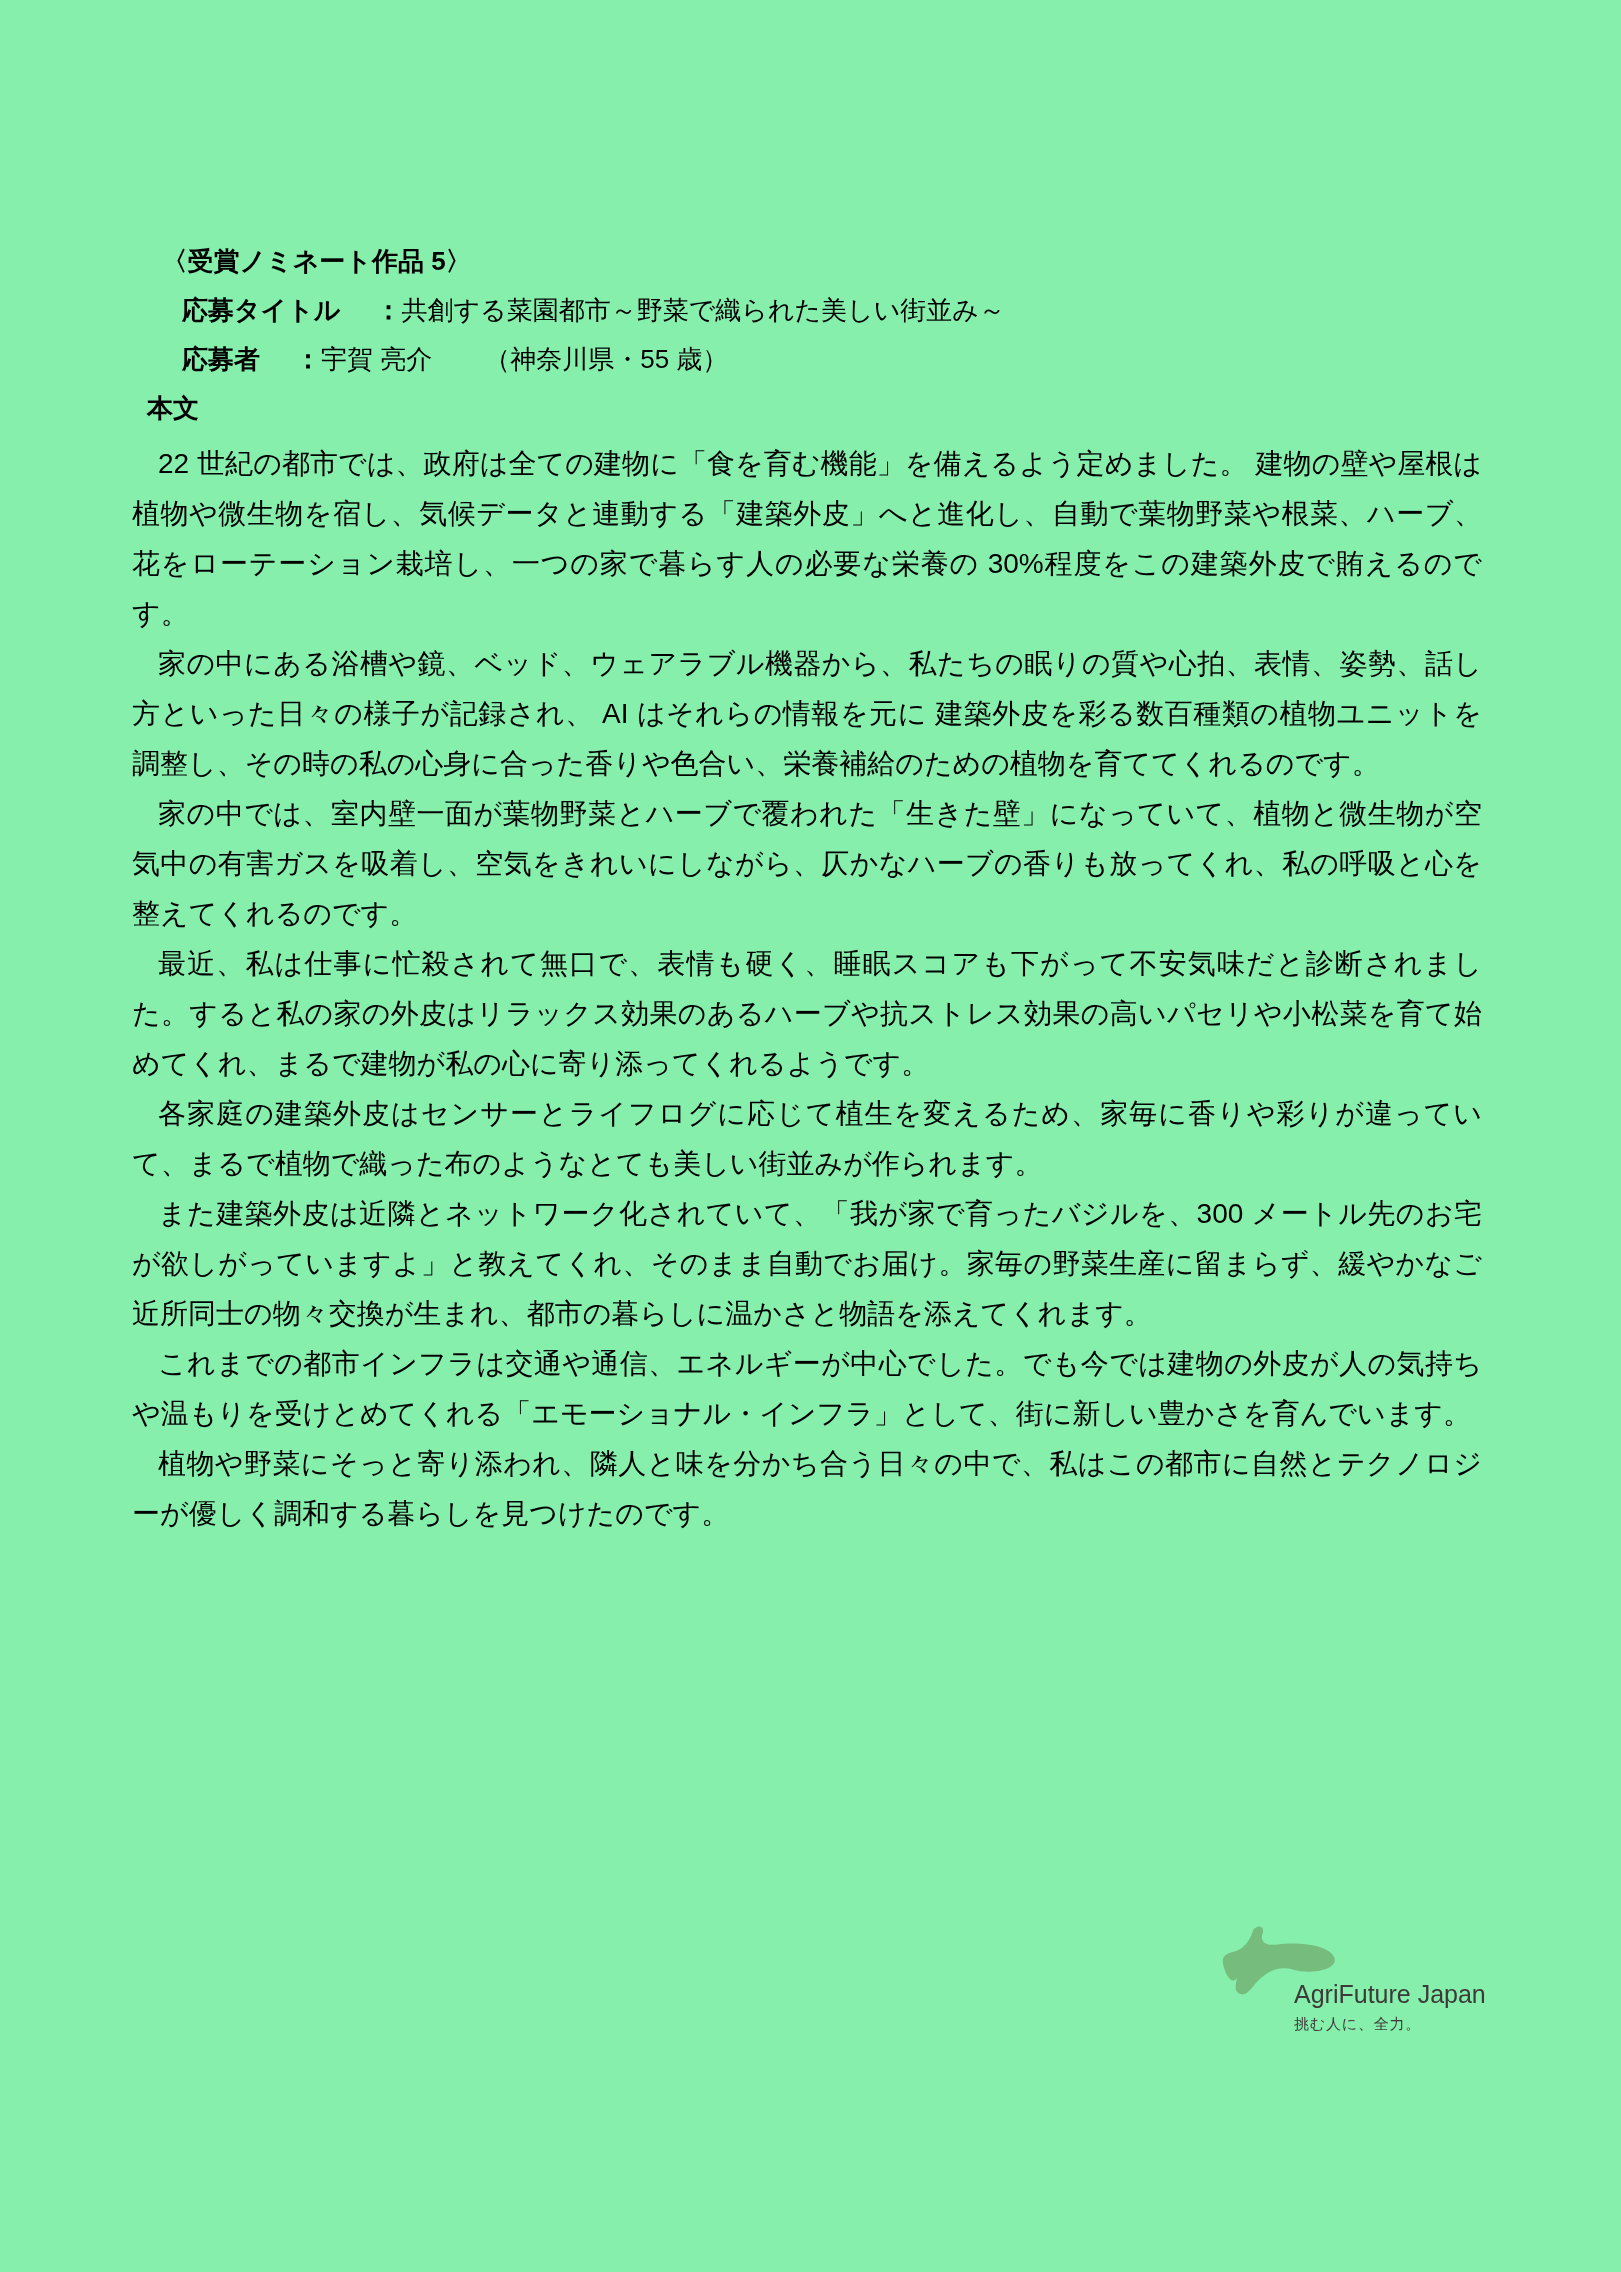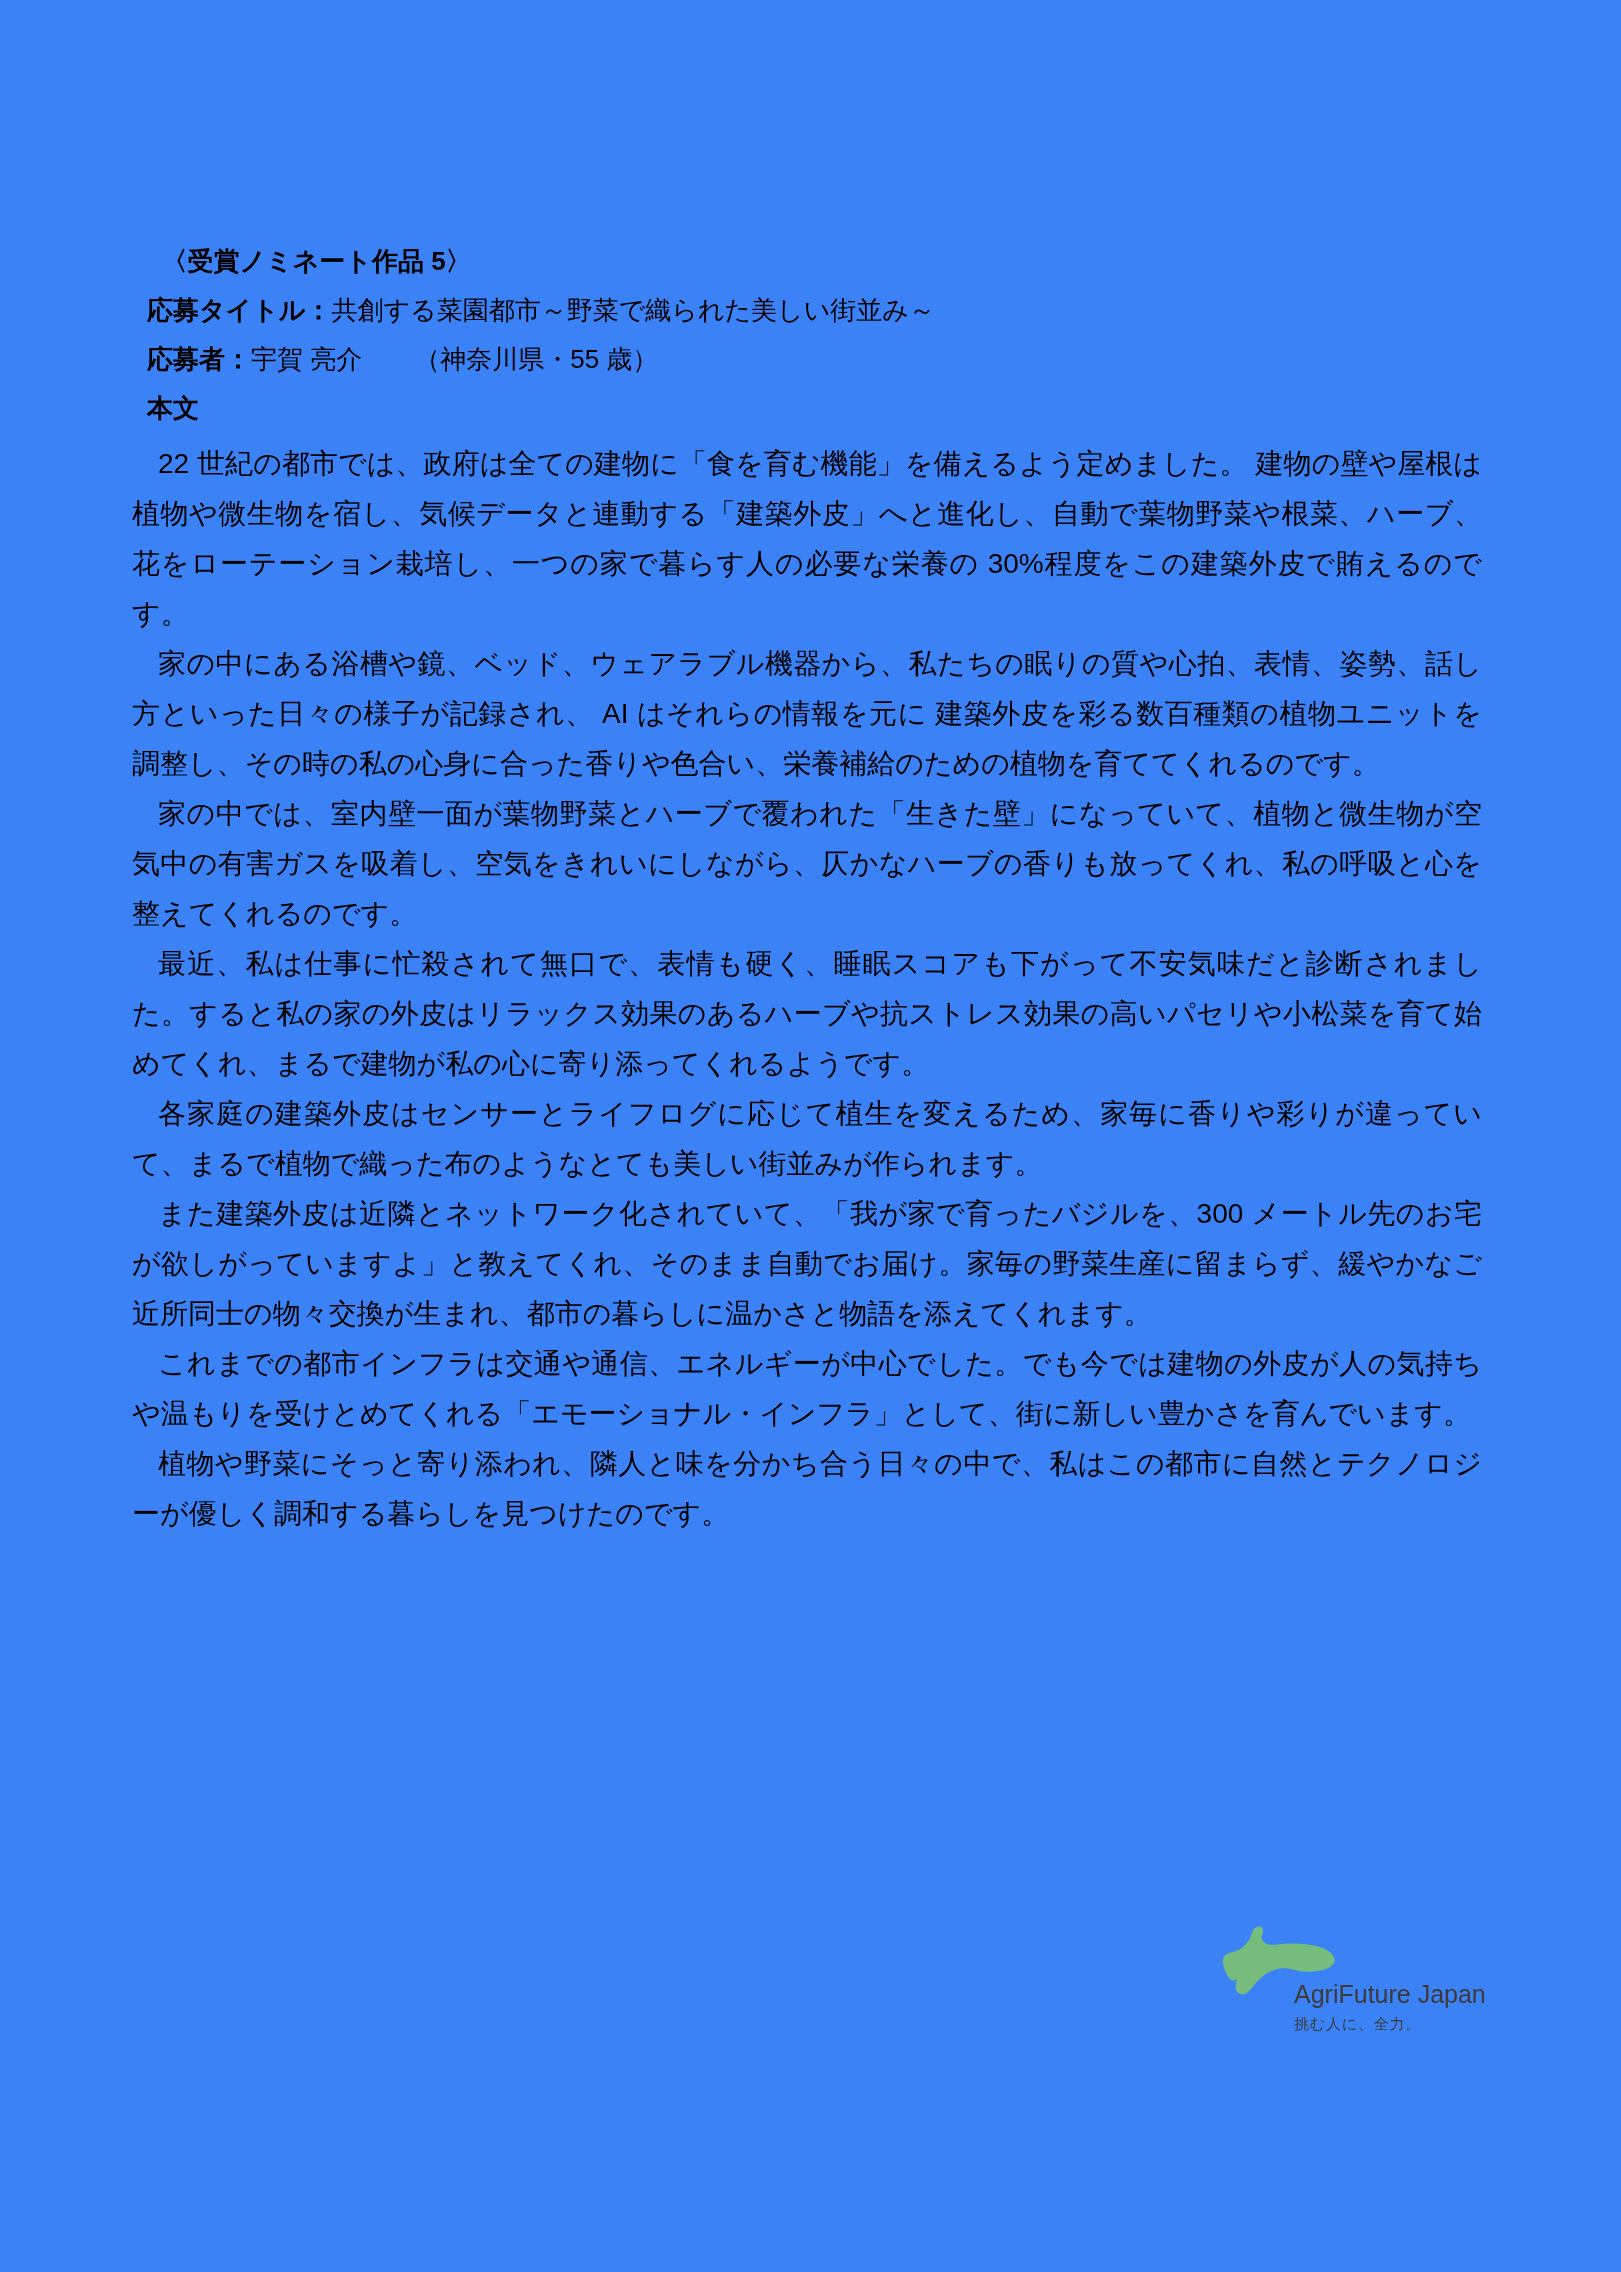--- a/index.html
+++ b/index.html
@@ -1,20 +1,20 @@
 <!DOCTYPE html>
 <html lang="ja" style="font-size:13.5px"><head>
 <meta charset="utf-8">
 <style>
   html, body { margin: 0; padding: 0; background: #ffffff; }
   .page {
     position: relative;
     width: 1622px;
     height: 2273px;
-    background: #3b82f6;
+    background: #86efac;
     font-family: "Liberation Sans", "DejaVu Sans", sans-serif;
     color: #000000;
     overflow: hidden;
   }
   .doc {
     position: absolute;
     left: 132px;
     top: 237px;
     width: 1350px;
   }
@@ -23,21 +23,21 @@
     padding-left: 29.5px;
     font-size: 26px;
     font-weight: 700;
     line-height: 49px;
   }
   .meta-line {
     padding-left: 15px;
     font-size: 26px;
     line-height: 49px;
   }
-  .meta-label { font-weight: 700; }
+  .meta-label { font-weight: 700; margin-left: 35px; }
   .section-label {
     padding-left: 15px;
     font-size: 26px;
     font-weight: 700;
     line-height: 49px;
   }
   .body-text { margin-top: 5.9px; }
   .body-text p {
     margin: 0;
     font-size: 28px;

